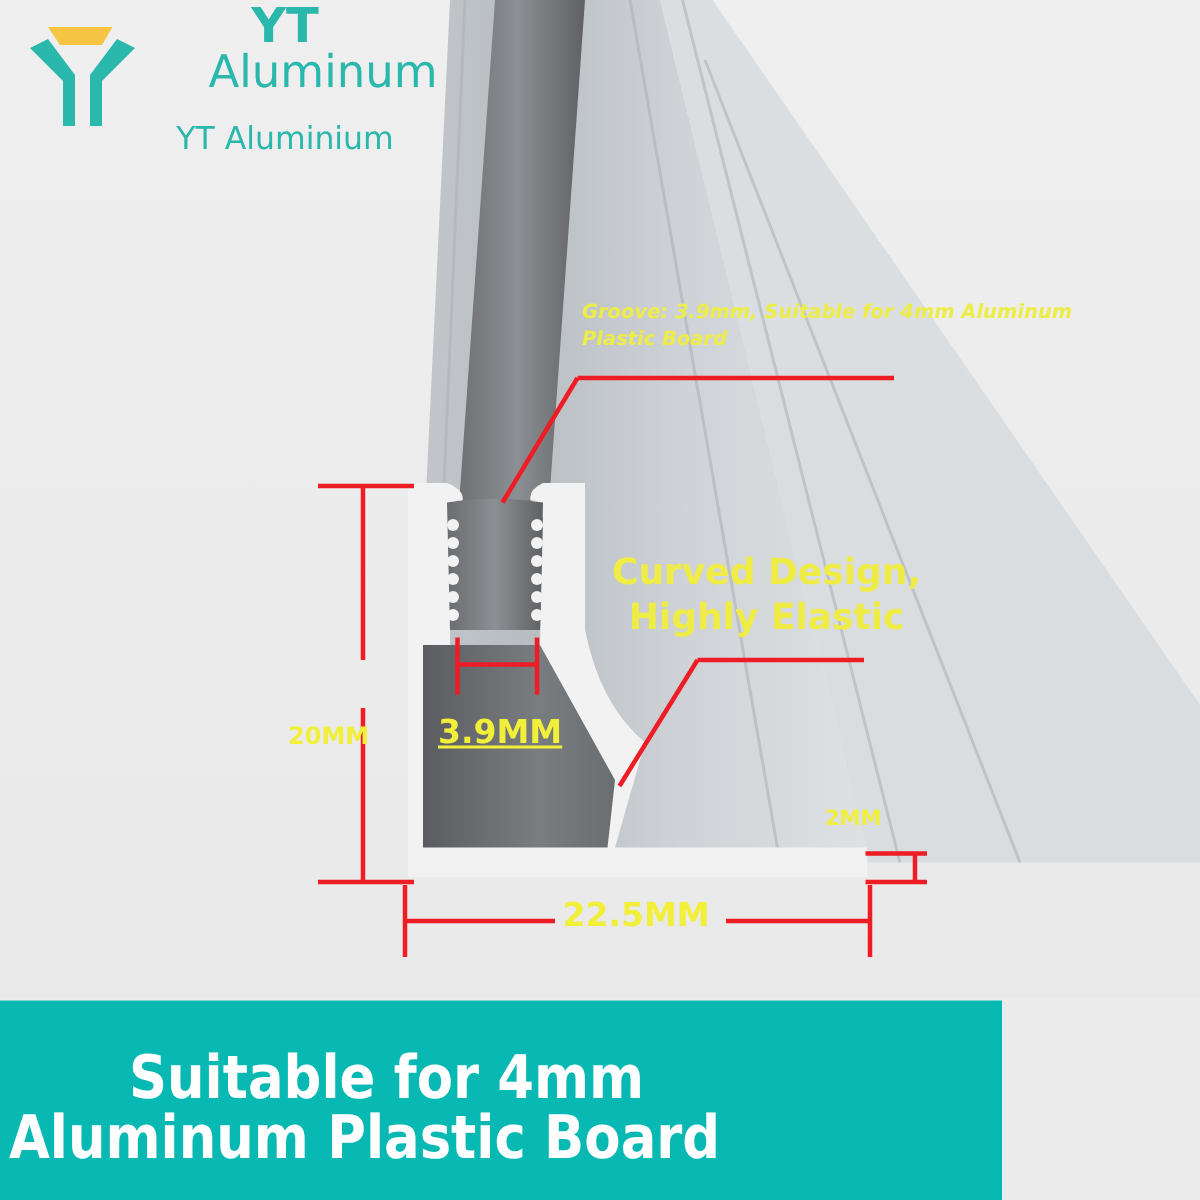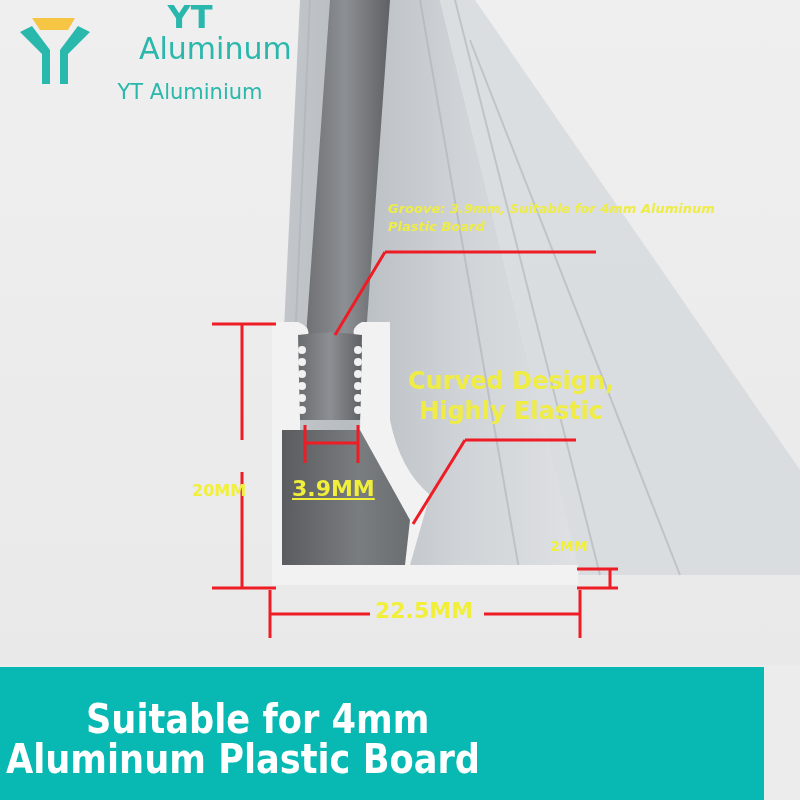--- a/index.html
+++ b/index.html
@@ -11,21 +11,21 @@
   .brand .l1 { font-size:32px; font-weight:bold; line-height:34px; }
   .brand .l2 { font-size:30px; font-weight:normal; line-height:30px;margin-left:39px; }
   .brand .l3 { font-size:21px; line-height:24px; margin-top:16px; }
   .label { position:absolute; color:#f1ef3a; font-weight:bold; white-space:nowrap; }
   .groove-note { left:388px; top:200px; font-size:13px; line-height:18px; color:#eeec46;font-style:italic; }
   .curved-note { left:408px; top:366px; font-size:24px; line-height:30px; text-align:center; color:#efec45; }
   .dim-20 { left:192px; top:444px; font-size:16px;margin-top:37px; }
   .dim-39 { left:292px; top:476px; font-size:22px;text-decoration:underline; }
   .dim-2 { left:550px; top:538px; font-size:14px; }
   .dim-225 { left:375px; top:598px; font-size:22px; }
-  .banner { position:absolute; left:0; top:667px; width:764px; height:133px; background:#07b9b2; }
+  .banner { position:absolute; left:0; top:667px; width:668px; height:133px; background:#07b9b2; }
   .banner .t { position:absolute; color:#fff; font-weight:bold; font-family:"DejaVu Sans", sans-serif; white-space:nowrap; font-size:40px; line-height:44px; transform:scaleX(0.88); transform-origin:left top; }
   .banner .t1 { left:86px; top:30px; }
   .banner .t2 { left:6px; top:70px; }
 </style>
 </head>
 <body>
 
 <div class="stage">
   <svg class="photo" width="800" height="665" viewBox="0 0 800 665">
     <defs>

